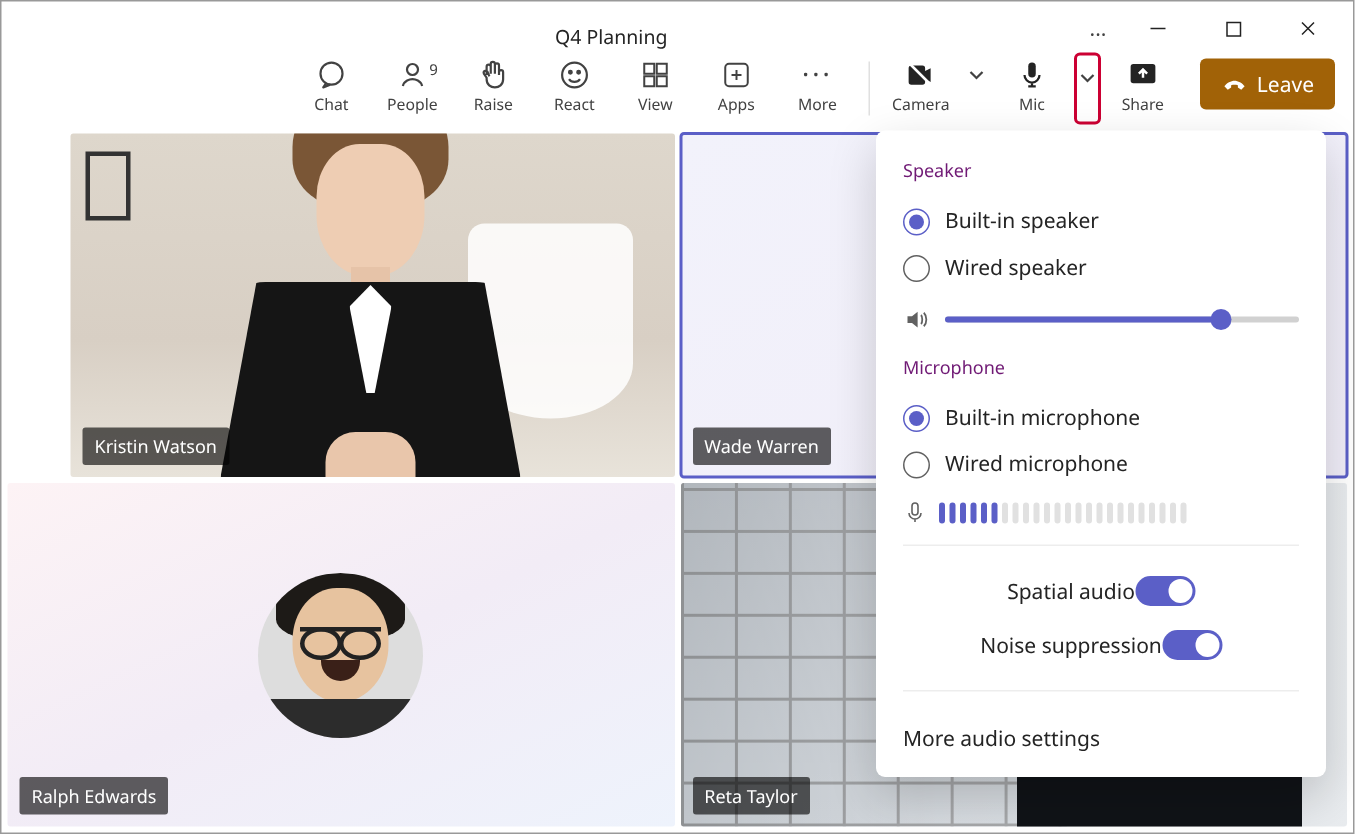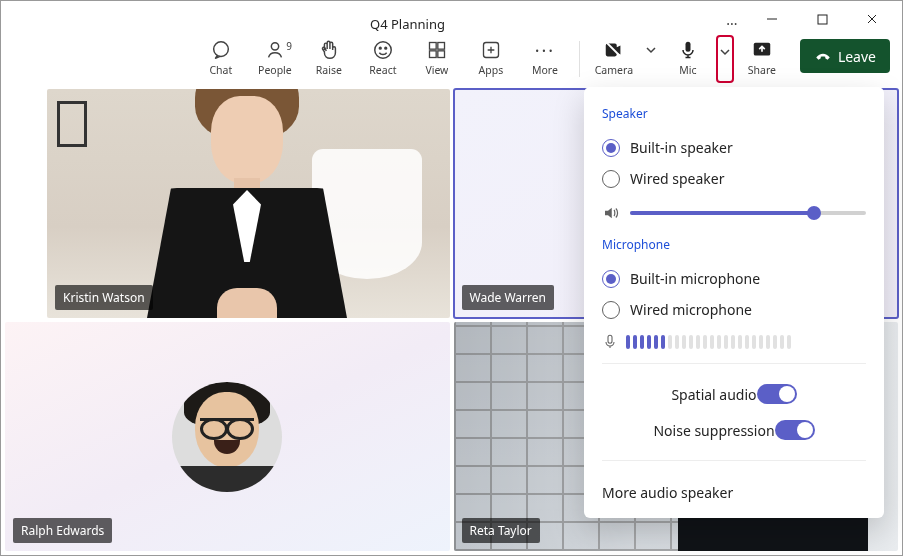--- a/index.html
+++ b/index.html
@@ -15,21 +15,21 @@
 
 .toolbar { height: 54px; display: flex; align-items: flex-start; padding: 2px 12px 0 0; }
 .toolbar .spacer { flex: 1; }
 .tool-group { display: flex; align-items: flex-start; gap: 2px; }
 .tool-btn { display: flex; flex-direction: column; align-items: center; justify-content: flex-start; width: 52px; height: 48px; padding-top: 4px; font-size: 10.5px; color: #424242; border-radius: 4px; }
 .tool-btn .ic { height: 22px; display:flex; align-items:center; justify-content:center; }
 .tool-btn .lbl { margin-top: 2px; }
 .sep { width: 1px; height: 36px; background: #e0e0e0; margin: 6px 6px 0; }
 .dd-caret { width: 18px; height: 48px; display:flex; align-items:flex-start; justify-content:center; padding-top:10px; border-radius:4px; }
 .dd-caret.hl { border: 2px solid #c03; }
-.leave-btn { background:#14532d; color:#fff; height:34px; padding:0 14px; border-radius:4px; display:flex; align-items:center; gap:6px; margin-left:10px; margin-top:4px; font-size:14px; }
+.leave-btn { background:#a16207; color:#fff; height:34px; padding:0 14px; border-radius:4px; display:flex; align-items:center; gap:6px; margin-left:10px; margin-top:4px; font-size:14px; }
 
 
 .grid { position:absolute; top: 88px; left:4px; right:4px; bottom:4px; display:grid; grid-template-columns: 1fr 1fr; grid-template-rows: 1fr 1fr; gap:4px; }
 .tile { position:relative; overflow:hidden; border-radius:2px; background:#f5f5f5;}
 .tile.active { outline:2px solid #5b5fc7; outline-offset:-1px; background: linear-gradient(150deg,#f2f2fb,#f1eef9); }
 .tile .name-pill { position:absolute; left:8px; bottom:8px; background: rgba(0,0,0,0.62); color:#fff; font-size:12px; padding:4px 8px; border-radius:2px; }
 .tile .avatar { width:110px; height:110px; border-radius:50%; position:absolute; top:50%; left:50%; transform:translate(-50%,-50%); background:#ddd; overflow:hidden;}
 .tile.t1 { background: linear-gradient(180deg,#ded7cc 0%, #d8cfc4 60%, #e8e3da 100%); margin-left: 42px; }
 .tile.t3 { background: linear-gradient(155deg,#fdf3f5,#f2ecf6,#eef3fc); }
 .tile.t4 { background: linear-gradient(90deg,#9aa0a6 0%, #cfd3d8 40%, #e9ecef 100%); }
@@ -56,21 +56,21 @@
 
 .building { position:absolute; left:0; top:0; width:58%; height:100%; background: repeating-linear-gradient(90deg,#888 0 2px, transparent 2px 36px), repeating-linear-gradient(0deg,#888 0 2px, transparent 2px 28px), linear-gradient(180deg,#c1c6cc,#dadfe4); opacity:.6;}
 .person4{ position:absolute; right:30px; bottom:-10px; width:190px; height:180px;}
 .person4 .sh{position:absolute; bottom:0; left:0; right:0; height:120px; background:#101317; border-radius:40px 40px 0 0;}
 .person4 .hd{position:absolute; bottom:100px; left:50%; transform:translateX(-50%); width:80px; height:92px; background:#e8caa7; border-radius:46%;}
 .person4 .hr{position:absolute; bottom:150px; left:50%; transform:translateX(-50%); width:96px; height:56px; background:#1a1310; border-radius:50% 50% 30% 30%;}
 .person4 .beard{position:absolute; bottom:96px; left:50%; transform:translateX(-50%); width:60px; height:34px; background:#1a1310; border-radius:0 0 30px 30px;}
 
 
 .panel { position:absolute; top:86px; right:18px; width:300px; background:#fff; border-radius:6px; box-shadow: 0 12px 32px rgba(0,0,0,.18); padding: 14px 18px 16px; font-size:14px; color:#242424;}
-.panel h4 { font-size:12px; font-weight:400; color:#1d4ed8; margin-bottom:10px; margin-top:4px;}
+.panel h4 { font-size:12px; font-weight:400; color:#701a75; margin-bottom:10px; margin-top:4px;}
 .radio-row { display:flex; align-items:flex-end; gap:10px; padding:6px 0;}
 .radio { width:18px; height:18px; border-radius:50%; border:1.5px solid #616161; display:flex; align-items:center; justify-content:center; flex-shrink:0;}
 .radio.sel { border-color:#5b5fc7;}
 .radio.sel::after{content:""; width:10px; height:10px; background:#5b5fc7; border-radius:50%;}
 .vol-row{ display:flex; align-items:center; gap:10px; margin:10px 0 4px;}
 .slider{ position:relative; flex:1; height:4px; background:#d1d1d1; border-radius:2px;}
 .slider .fill{position:absolute; left:0; top:0; bottom:0; background:#5b5fc7; border-radius:2px; width:78%;}
 .slider .thumb{position:absolute; top:50%; transform:translate(-50%,-50%); left:78%; width:14px; height:14px; background:#5b5fc7; border-radius:50%;}
 .meter{ display:flex; align-items:center; gap:8px; margin:8px 0 2px;}
 .bars{ display:flex; gap:3px;}
@@ -343,15 +343,15 @@
   <div class="toggle-row">
     <span>Spatial audio</span>
     <div class="toggle"></div>
   </div>
   <div class="toggle-row">
     <span>Noise suppression</span>
     <div class="toggle"></div>
   </div>
   <div class="hr"></div>
   <div class="link-row">
-    <span>More audio speaker</span>
+    <span>More audio settings</span>
   </div>
 </div>
 
 </body></html>

